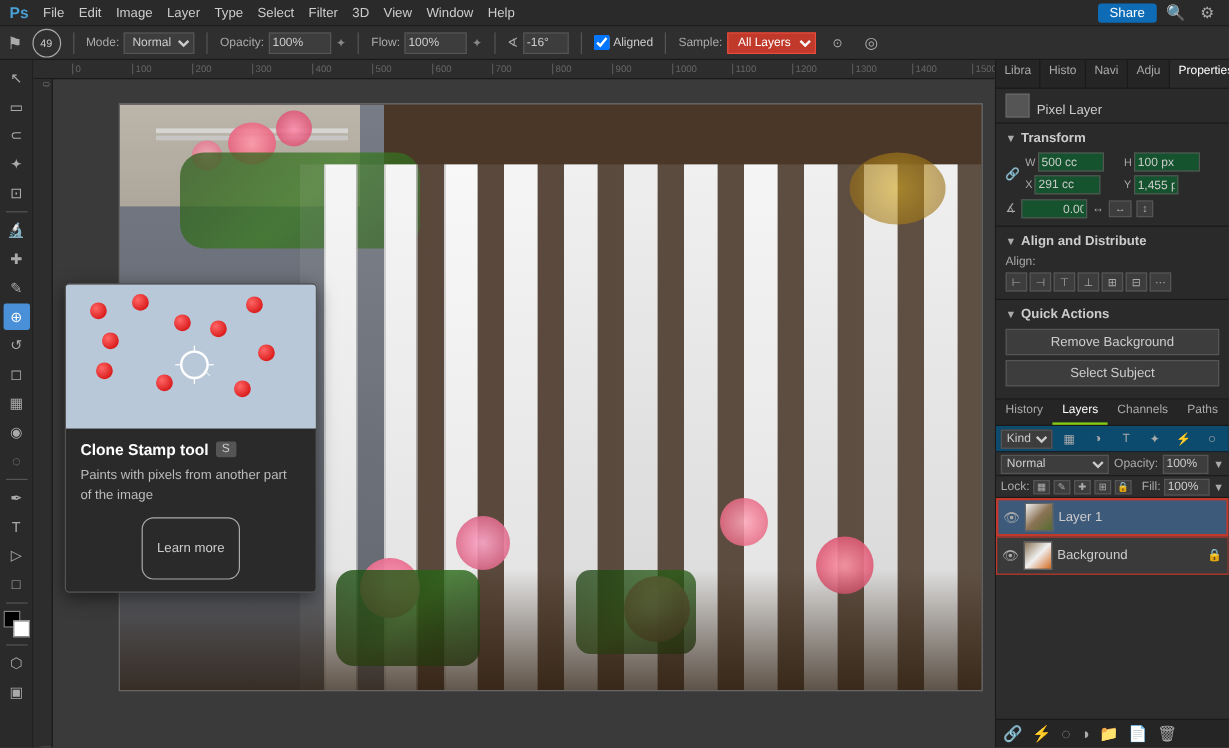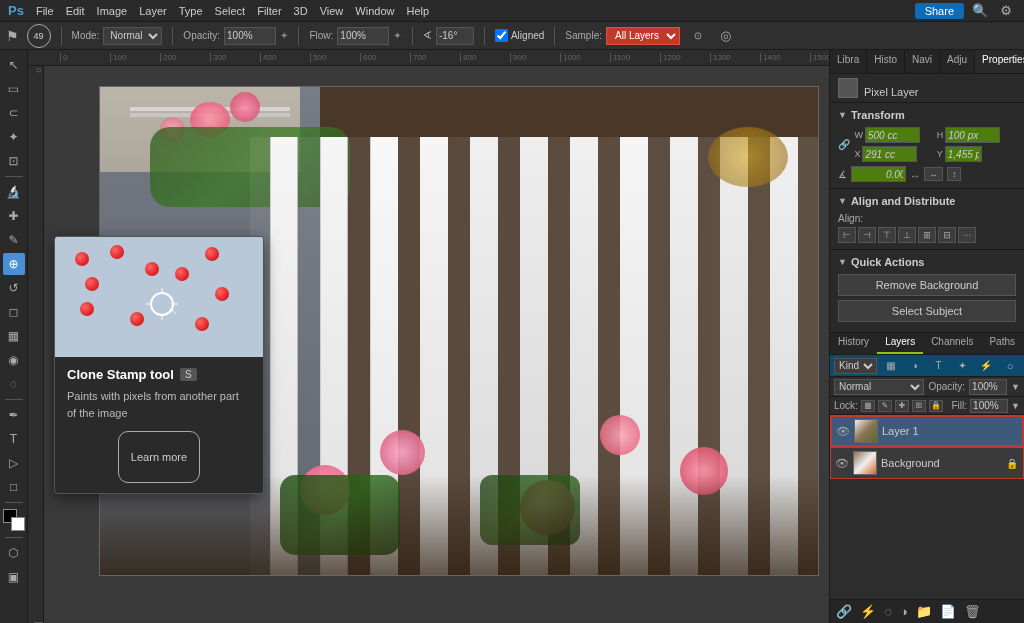--- a/index.html
+++ b/index.html
@@ -276,28 +276,27 @@
       font-size: 11px;
       color: #ccc;
       font-weight: bold;
       margin-bottom: 6px;
       display: flex;
       align-items: center;
       gap: 4px;
     }
     .section-arrow { font-size: 9px; color: #aaa; }
     .prop-input {
-      background: #4d7c0f;
+      background: #14532d;
       border: 1px solid #555;
       color: #ccc;
       font-size: 10px;
       height: 16px;
       width: 58px;
       padding: 0 2px;
-      font-style: italic;
     }
 
     
     .align-buttons { display: flex; gap: 2px; flex-wrap: wrap; }
     .align-btn {
       width: 18px; height: 16px;
       background: #3d3d3d;
       border: 1px solid #555;
       color: #aaa;
       font-size: 9px;

